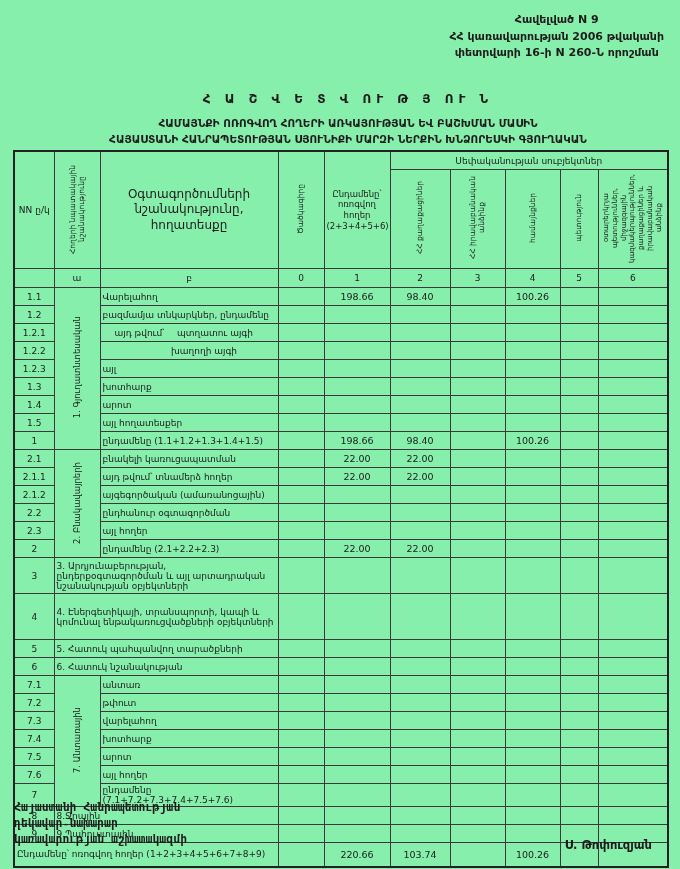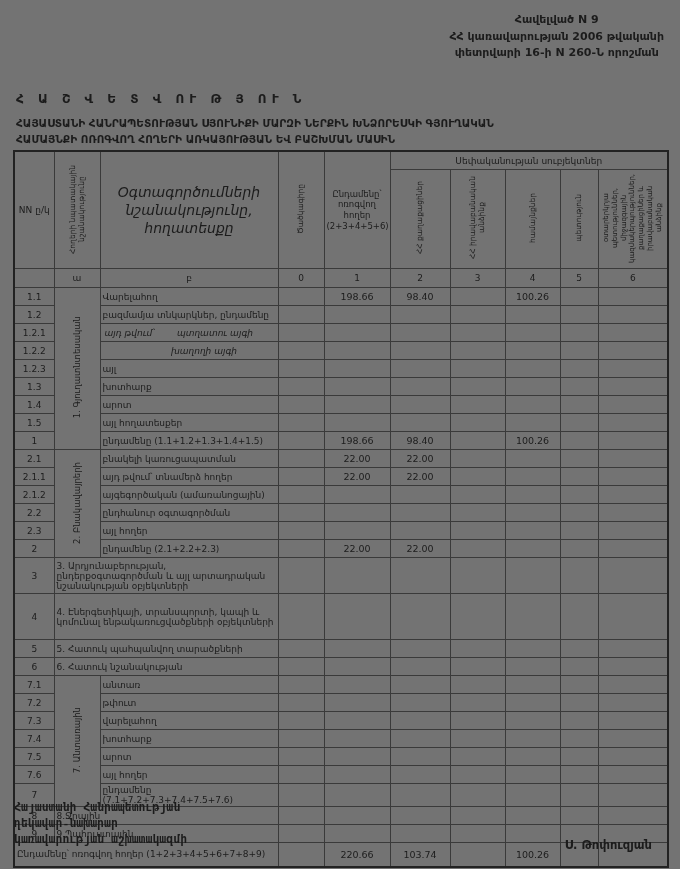--- a/index.html
+++ b/index.html
@@ -1,26 +1,26 @@
 <!DOCTYPE html>
 <html><head>
 <meta charset="utf-8">
 <style>
   html,body{margin:0;padding:0;background:#e8e8e8;}
   .page{
-    position:relative;width:680px;height:869px;background:#737373;
+    position:relative;width:680px;height:869px;background:#86efac;
     font-family:"DejaVu Sans","Liberation Sans",sans-serif;color:#1c1c1c;
     box-shadow:0 0 4px rgba(0,0,0,.4);overflow:hidden;
   }
   .annex{
     position:absolute;top:12px;right:16px;text-align:center;
     font-size:11px;font-weight:bold;line-height:1.5;white-space:nowrap;
   }
   .title{
-    position:absolute;top:90px;left:16px;right:0;text-align:left;
+    position:absolute;top:90px;left:16px;right:0;text-align:center;
     font-weight:bold;font-size:10.5px;line-height:1.55;
   }
   .title .t1{font-size:12px;letter-spacing:5px;margin-bottom:6px;}
   table.report{
     position:absolute;top:150px;left:13px;width:654px;
     border-collapse:collapse;table-layout:fixed;font-size:9px;
     border:2px solid #222;
   }
   .report th,.report td{
     border:1px solid #3a3a3a;padding:1px 2px;vertical-align:middle;
@@ -34,26 +34,26 @@
     display:inline-block;max-height:94px;font-size:7.5px;line-height:1.25;
     text-align:center;
   }
   .vert.small{font-size:7px;}
   .gvert{max-height:135px;font-size:8.5px;}
   .numrow td{height:16px;text-align:center;font-size:9px;}
   tbody td{height:15px;}
   .num{text-align:center;}
   .val{text-align:center;font-weight:bold;font-size:9.5px;white-space:nowrap;}
   .lbl{text-align:left;padding-left:4px;}
-  .lbl.split{padding:0 2px;font-style:italic;}
+  .lbl.split{padding:0 12px;}
   .split .dl{float:left;padding-left:2px;}
   .split .dr{display:block;text-align:center;padding-left:30px;}
   .total-lbl{padding-left:18px;font-size:9px;}
   .hdr-total{font-size:8.5px;line-height:1.25;}
-  .hdr-desc{font-size:14px;line-height:1.3;font-style:italic;}
+  .hdr-desc{font-size:12px;line-height:1.3;}
   .footer{
     position:absolute;left:14px;top:800px;
     font-weight:bold;font-size:11.5px;line-height:1.4;font-family:Liberation Mono, monospace;
   }
   .signature{
     position:absolute;right:28px;top:838px;
     font-weight:bold;font-size:11.5px;text-align:right;
   }
 </style>
 </head>
@@ -62,22 +62,22 @@
 <div class="page">
 
   <div class="annex">
     <div>Հավելված N 9</div>
     <div>ՀՀ կառավարության 2006 թվականի</div>
     <div>փետրվարի 16-ի N 260-Ն որոշման</div>
   </div>
 
   <div class="title">
     <div class="t1">Հ Ա Շ Վ Ե Տ Վ ՈՒ Թ Յ ՈՒ Ն</div>
+    <div>ՀԱՄԱՅՆՔԻ ՈՌՈԳՎՈՂ ՀՈՂԵՐԻ ԱՌԿԱՅՈՒԹՅԱՆ ԵՎ ԲԱՇԽՄԱՆ ՄԱՍԻՆ</div>
     <div>ՀԱՅԱՍՏԱՆԻ ՀԱՆՐԱՊԵՏՈՒԹՅԱՆ ՍՅՈՒՆԻՔԻ ՄԱՐԶԻ ՆԵՐՔԻՆ ԽՆՁՈՐԵՍԿԻ ԳՅՈՒՂԱԿԱՆ</div>
-    <div>ՀԱՄԱՅՆՔԻ ՈՌՈԳՎՈՂ ՀՈՂԵՐԻ ԱՌԿԱՅՈՒԹՅԱՆ ԵՎ ԲԱՇԽՄԱՆ ՄԱՍԻՆ</div>
   </div>
 
   <table class="report">
     <colgroup>
       <col style="width:40px">
         <col style="width:46px">
         <col style="width:178px">
       <col style="width:46px">
         <col style="width:66px">
         <col style="width:60px">

